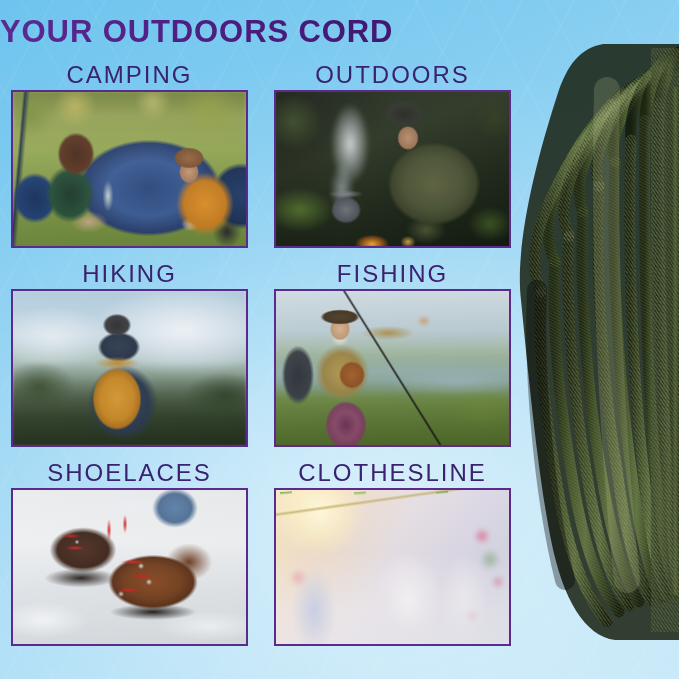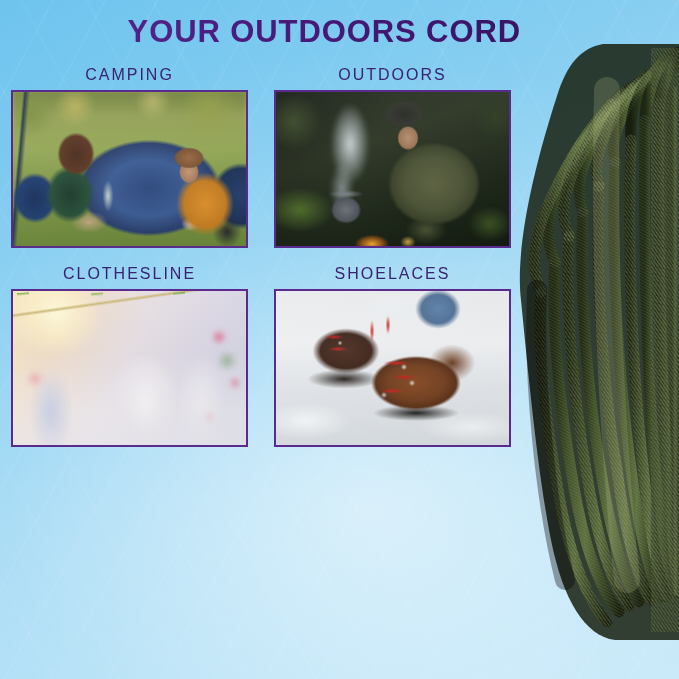--- a/index.html
+++ b/index.html
@@ -28,21 +28,21 @@
       repeating-linear-gradient(118deg, rgba(255,255,255,0.05) 0px, rgba(255,255,255,0.05) 2px, rgba(255,255,255,0) 2px, rgba(255,255,255,0) 46px),
       repeating-linear-gradient(-118deg, rgba(255,255,255,0.04) 0px, rgba(255,255,255,0.04) 2px, rgba(255,255,255,0) 2px, rgba(255,255,255,0) 58px);
     pointer-events: none;
   }
 
   
   .title {
     position: absolute;
     left: 0; top: 14px;
     width: 521px;
-    text-align: right;
+    text-align: left;
     font-size: 31px;
     font-weight: 700;
     letter-spacing: 0.9px;
     color: #4a1b7c;
     background: linear-gradient(90deg, #5b2a91 0%, #4a1b7c 50%, #3a1464 100%);
     -webkit-background-clip: text;
     background-clip: text;
     -webkit-text-fill-color: transparent;
     white-space: nowrap;
   }
@@ -51,21 +51,21 @@
   .grid {
     position: absolute;
     left: 11px; top: 60px;
     width: 500px;
   }
   .row { display: flex; gap: 26px; margin-bottom: 11px; }
   .cell { width: 237px; }
 
   .cell-label {
     text-align: center;
-    font-size: 16px;
+    font-size: 24px;
     font-weight: 400;
     letter-spacing: 2.0px;
     color: #3a2270;
     line-height: 30px;
     height: 30px;
     white-space: nowrap;
   }
 
   .photo {
     position: relative;
@@ -345,41 +345,63 @@
         <div class="photo ph-survival">
           <div class="layer surv-forest"></div>
           <div class="layer surv-smoke"></div>
           <div class="layer surv-kettle"></div>
           <div class="layer surv-man"></div>
           <div class="layer surv-fire"></div>
         </div>
       </div>
     </div>
 
-
     <div class="row">
       <div class="cell">
-        <div class="cell-label">CLOTHESLINE</div>
-        <div class="photo ph-clothesline">
-          <div class="layer cl-flowers"></div>
-          <div class="layer cl-sun"></div>
-          <div class="layer cl-garments"></div>
-          <div class="layer cl-line"></div>
-          <div class="layer cl-pins"></div>
+        <div class="cell-label">HIKING</div>
+        <div class="photo ph-hiking">
+          <div class="layer hike-mts"></div>
+          <div class="layer hike-forest"></div>
+          <div class="layer hike-person"></div>
+          <div class="layer hike-pack"></div>
         </div>
       </div>
+      <div class="cell">
+        <div class="cell-label">FISHING</div>
+        <div class="photo ph-fishing">
+          <div class="layer fish-water"></div>
+          <div class="layer fish-grass"></div>
+          <div class="layer fish-chair"></div>
+          <div class="layer fish-man"></div>
+          <div class="layer fish-boy"></div>
+          <div class="layer fish-rod"></div>
+        </div>
+      </div>
+    </div>
+
+    <div class="row">
       <div class="cell">
         <div class="cell-label">SHOELACES</div>
         <div class="photo ph-shoelaces">
           <div class="layer sl-snow"></div>
           <div class="layer sl-jeans"></div>
           <div class="layer sl-boot-back"></div>
           <div class="layer sl-boot-front"></div>
           <div class="layer sl-eyelets"></div>
           <div class="layer sl-laces"></div>
+        </div>
+      </div>
+      <div class="cell">
+        <div class="cell-label">CLOTHESLINE</div>
+        <div class="photo ph-clothesline">
+          <div class="layer cl-flowers"></div>
+          <div class="layer cl-sun"></div>
+          <div class="layer cl-garments"></div>
+          <div class="layer cl-line"></div>
+          <div class="layer cl-pins"></div>
         </div>
       </div>
     </div>
 
   </div>
 
   <div class="cord">
     <svg width="168" height="679" viewBox="0 0 168 679">
       <defs>
         <linearGradient id="strandGrad" x1="0" y1="0" x2="1" y2="0">

